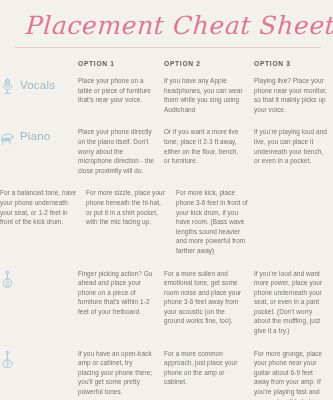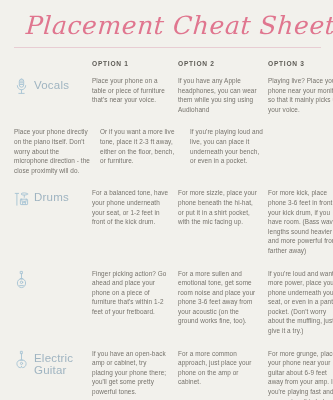--- a/index.html
+++ b/index.html
@@ -42,21 +42,20 @@
   }
 
   
   .sheet {
     padding: 0 6px 0 0;
   }
 
   .row {
     display: flex;
     align-items: flex-start;
-    padding-left: 14px;
   }
 
   .row-header {
     padding-top: 12px;
     padding-bottom: 2px;
   }
 
   
   .inst-cell {
     width: 78px;
@@ -154,48 +153,47 @@
       <div class="opt-text">If you have any Apple headphones, you can wear them while you sing using Audiohand</div>
     </div>
     <div class="opt-cell c3">
       <div class="opt-text">Playing live? Place your phone near your monitor, so that it mainly picks up your voice.</div>
     </div>
   </div>
 
   <div class="spacer-sm" style="height:13px"></div>
 
   <div class="row">
+    <div class="inst-cell">
+      <span class="inst-icon">
+        <svg viewBox="0 0 15 20" fill="none" stroke="currentColor" stroke-width="0.9" stroke-linecap="round" stroke-linejoin="round">
+          <path d="M1.6 11.3c0-3 2.6-5.2 6-5.2 3.1 0 5.8 1.2 5.8 2.6 0 1.1-1.5 1.6-3.2 1.6H3.6"></path>
+          <path d="M1.6 11.3h8.2"></path>
+          <path d="M1.6 11.3v1.5h8.2v-1.5"></path>
+          <path d="M2.6 12.8v3.4M10 12.8v3.4"></path>
+          <path d="M4.4 11.3v1.5M6.2 11.3v1.5M8 11.3v1.5"></path>
+          <path d="M11.6 9.3l1.4-1.2"></path>
+        </svg>
+      </span>
+      <span class="inst-label">Piano</span>
+    </div>
     <div class="opt-cell c1">
       <div class="opt-text">Place your phone directly on the piano itself. Don't worry about the microphone direction - the close proximity will do.</div>
     </div>
     <div class="opt-cell c2">
       <div class="opt-text">Or if you want a more live tone, place it 2-3 ft away, either on the floor, bench, or furniture.</div>
     </div>
     <div class="opt-cell c3">
       <div class="opt-text">If you're playing loud and live, you can place it underneath your bench, or even in a pocket.</div>
     </div>
   </div>
 
   <div class="spacer-sm" style="height:13px"></div>
 
   <div class="row">
-    <div class="inst-cell">
-      <span class="inst-icon">
-        <svg viewBox="0 0 15 20" fill="none" stroke="currentColor" stroke-width="0.9" stroke-linecap="round" stroke-linejoin="round">
-          <path d="M1.2 4.4h3.4"></path>
-          <path d="M2.9 4.4v11.8"></path>
-          <ellipse cx="10.3" cy="5" rx="3.3" ry="1.1"></ellipse>
-          <path d="M10.3 6.1v2.2"></path>
-          <rect x="6.4" y="10.2" width="7.2" height="5.4" rx="0.6"></rect>
-          <path d="M7.6 10.2l1.3 5.4M12.4 10.2l-1.3 5.4"></path>
-          <circle cx="10" cy="12.9" r="0.9"></circle>
-        </svg>
-      </span>
-      <span class="inst-label">Drums</span>
-    </div>
     <div class="opt-cell c1">
       <div class="opt-text">For a balanced tone, have your phone underneath your seat, or 1-2 feet in front of the kick drum.</div>
     </div>
     <div class="opt-cell c2">
       <div class="opt-text">For more sizzle, place your phone beneath the hi-hat, or put it in a shirt pocket, with the mic facing up.</div>
     </div>
     <div class="opt-cell c3">
       <div class="opt-text">For more kick, place phone 3-6 feet in front of your kick drum, if you have room. (Bass wave lengths sound heavier and more powerful from farther away)</div>
     </div>
   </div>
@@ -233,21 +231,20 @@
       <span class="inst-icon">
         <svg viewBox="0 0 15 20" fill="none" stroke="currentColor" stroke-width="0.9" stroke-linecap="round" stroke-linejoin="round">
           <path d="M6.8 1.3h1.5v2.4H6.8z"></path>
           <path d="M7.5 3.7v6.4"></path>
           <path d="M6.5 10.1c-2.2 0-3.6 1.6-3.6 3.6 0 2.3 1.6 3.9 3.4 3.9 1 0 1.4-.6 1.2-1.3"></path>
           <path d="M8.5 10.1c2.2 0 3.6 1.6 3.6 3.6 0 2.3-1.6 3.9-3.4 3.9-1 0-1.4-.6-1.2-1.3"></path>
           <circle cx="7.5" cy="13.4" r="1.1"></circle>
           <path d="M6.2 10.1h2.6"></path>
         </svg>
       </span>
-      <span class="inst-label">Electric Guitar</span>
     </div>
     <div class="opt-cell c1">
       <div class="opt-text">If you have an open-back amp or cabinet, try placing your phone there; you'll get some pretty powerful tones.</div>
     </div>
     <div class="opt-cell c2">
       <div class="opt-text">For a more common approach, just place your phone on the amp or cabinet.</div>
     </div>
     <div class="opt-cell c3">
       <div class="opt-text">For more grunge, place your phone near your guitar about 6-9 feet away from your amp. If you're playing fast and aggressive, this helps even out your performance.</div>
     </div>

